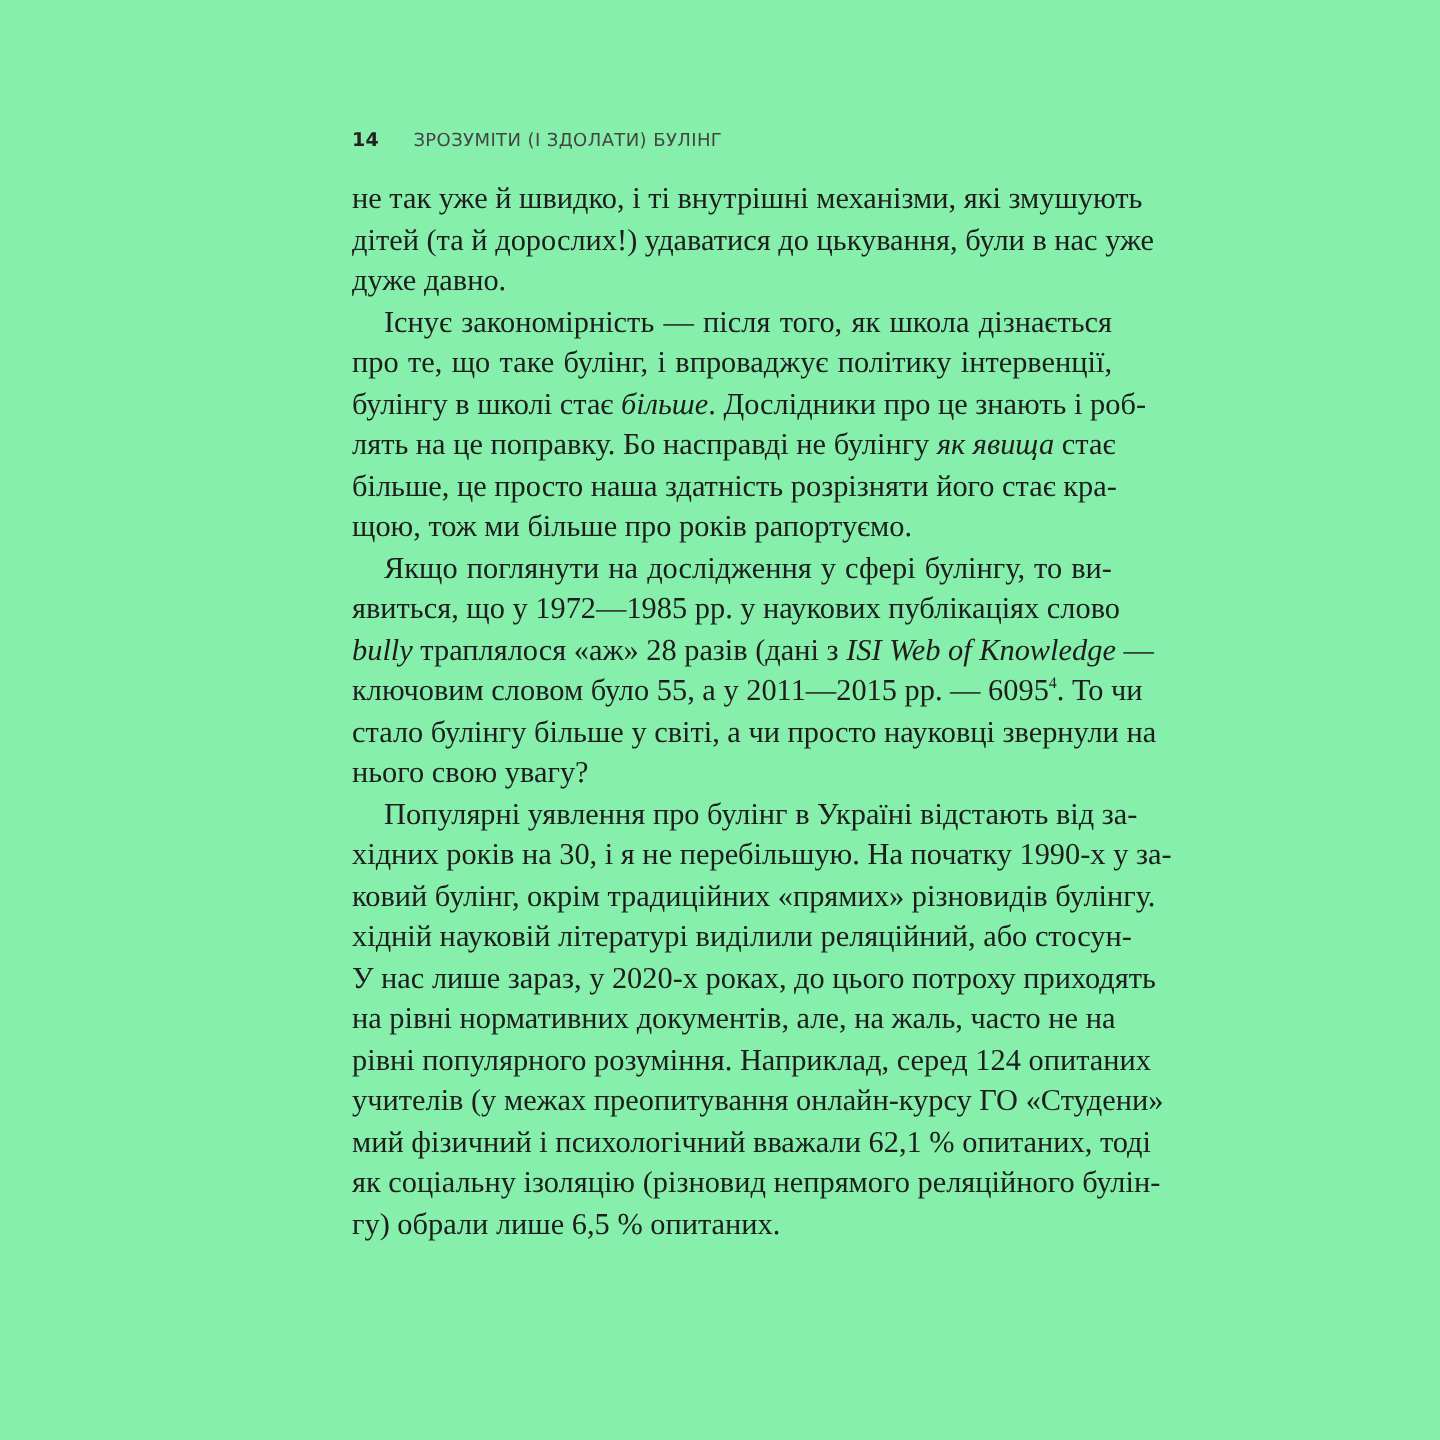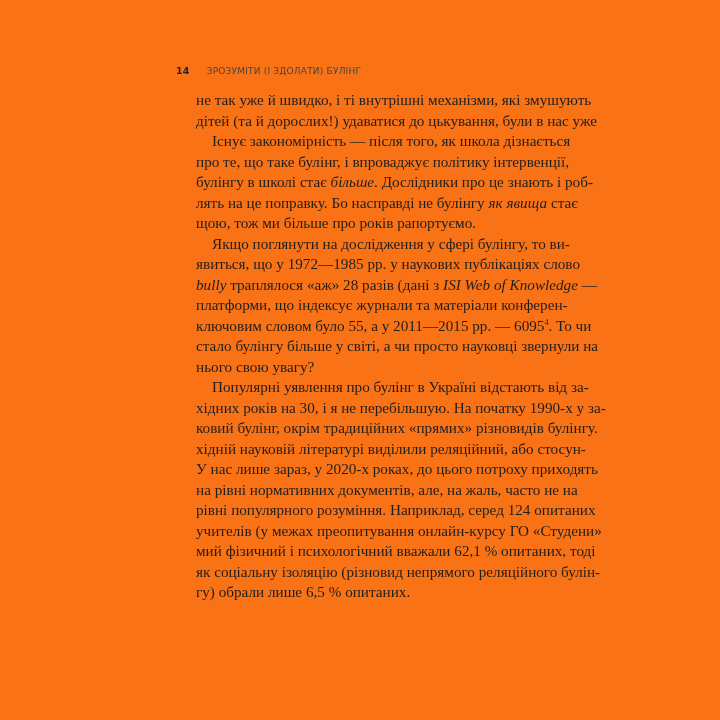--- a/index.html
+++ b/index.html
@@ -7,21 +7,21 @@
       padding: 0;
       width: 720px;
       height: 720px;
       background: #ffffff;
       overflow: hidden;
     }
     .page {
       position: relative;
       width: 720px;
       height: 720px;
-      background: #f97316;
+      background: #86efac;
     }
     .running-head {
       position: absolute;
       left: 176px;
       top: 65px;
       font-family: "DejaVu Sans", sans-serif;
       font-size: 9px;
       color: #333333;
       letter-spacing: 0.2px;
       white-space: nowrap;
@@ -47,21 +47,20 @@
       text-align: justify;
       hyphens: manual;
     }
     .line {
       display: block;
       white-space: nowrap;
       text-align: justify;
       text-align-last: justify;
       height: 20.5px;
       overflow: visible;
-      margin-left: 20px;
     }
     .line.last {
       text-align-last: left;
     }
     .line.indent {
       text-indent: 16px;
     }
     .em {
       font-style: italic;
     }
@@ -79,35 +78,36 @@
   <div class="running-head">
     <span class="page-number">14</span>
     <span class="running-title">ЗРОЗУМІТИ (І ЗДОЛАТИ) БУЛІНГ</span>
   </div>
 
   <div class="body-text">
 
     <div>
       <span class="line">не так уже й швидко, і ті внутрішні механізми, які змушують</span>
       <span class="line">дітей (та й дорослих!) удаватися до цькування, були в нас уже</span>
+      <span class="line last">дуже давно.</span>
     </div>
 
     <div>
       <span class="line indent">Існує закономірність — після того, як школа дізнається</span>
       <span class="line">про те, що таке булінг, і впроваджує політику інтервенції,</span>
       <span class="line"><span>булінгу в школі стає </span><span class="em">більше</span><span>. Дослідники про це знають і роб-</span></span>
       <span class="line"><span>лять на це поправку. Бо насправді не булінгу </span><span class="em">як явища</span><span> стає</span></span>
+      <span class="line">більше, це просто наша здатність розрізняти його стає кра-</span>
       <span class="line last">щою, тож ми більше про років рапортуємо.</span>
     </div>
 
     <div>
       <span class="line indent">Якщо поглянути на дослідження у сфері булінгу, то ви-</span>
       <span class="line">явиться, що у 1972—1985 рр. у наукових публікаціях слово</span>
       <span class="line"><span class="em">bully</span><span> траплялося «аж» 28 разів (дані з </span><span class="em">ISI Web of Knowledge</span><span> —</span></span>
-      <span class="line">платформи, що індексує журнали та матеріали конферен-</span>
       <span class="line"><span>ключовим словом було 55, а у 2011—2015 рр. — 6095</span><sup>4</sup><span>. То чи</span></span>
       <span class="line">стало булінгу більше у світі, а чи просто науковці звернули на</span>
       <span class="line last">нього свою увагу?</span>
     </div>
 
     <div>
       <span class="line indent">Популярні уявлення про булінг в Україні відстають від за-</span>
       <span class="line">хідних років на 30, і я не перебільшую. На початку 1990-х у за-</span>
       <span class="line">ковий булінг, окрім традиційних «прямих» різновидів булінгу.</span>
       <span class="line">хідній науковій літературі виділили реляційний, або стосун-</span>

